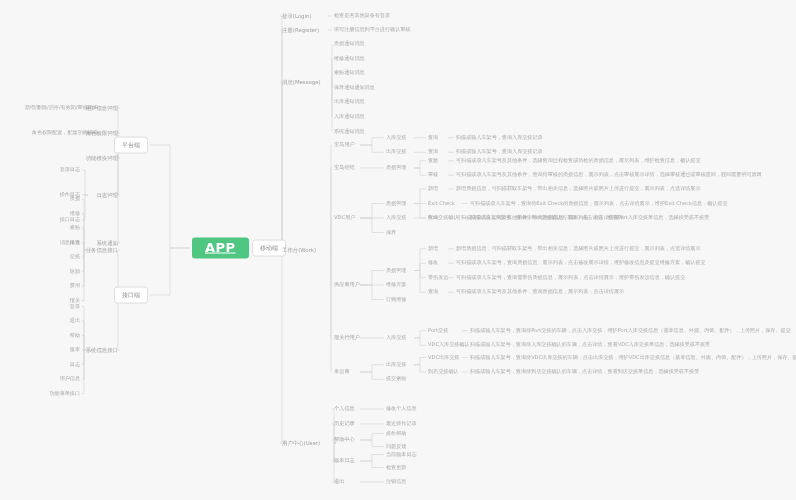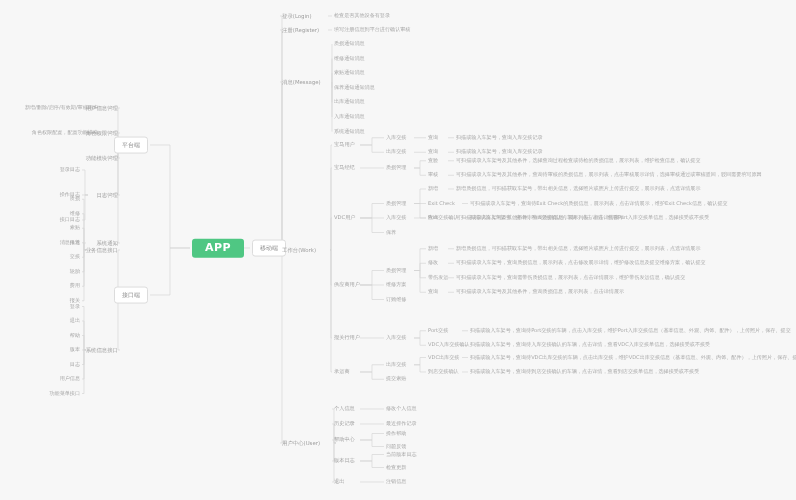--- a/index.html
+++ b/index.html
@@ -15,26 +15,27 @@
     position:absolute;
     color:#9a9a9a;
     font-size:5.2px;
     line-height:1.15;
     white-space:nowrap;
     transform:translateY(-50%);
   }
   .node.root{
     background:#4fc783;
     color:#ffffff;
-    font-size:11px;
+    font-size:13px;
     font-weight:bold;
     letter-spacing:.5px;
     padding:3px 13px;
     border-radius:3px;
     transform:translate(0,-50%);
+    text-decoration:underline;
   }
   .node.lvl1{
     background:#ffffff;
     border:1px solid #dcdcdc;
     border-radius:3px;
     color:#8a8a8a;
     font-size:6px;
     padding:4px 7px;
   }
   .node.lvl2{font-size:5.4px;color:#9d9d9d;}

